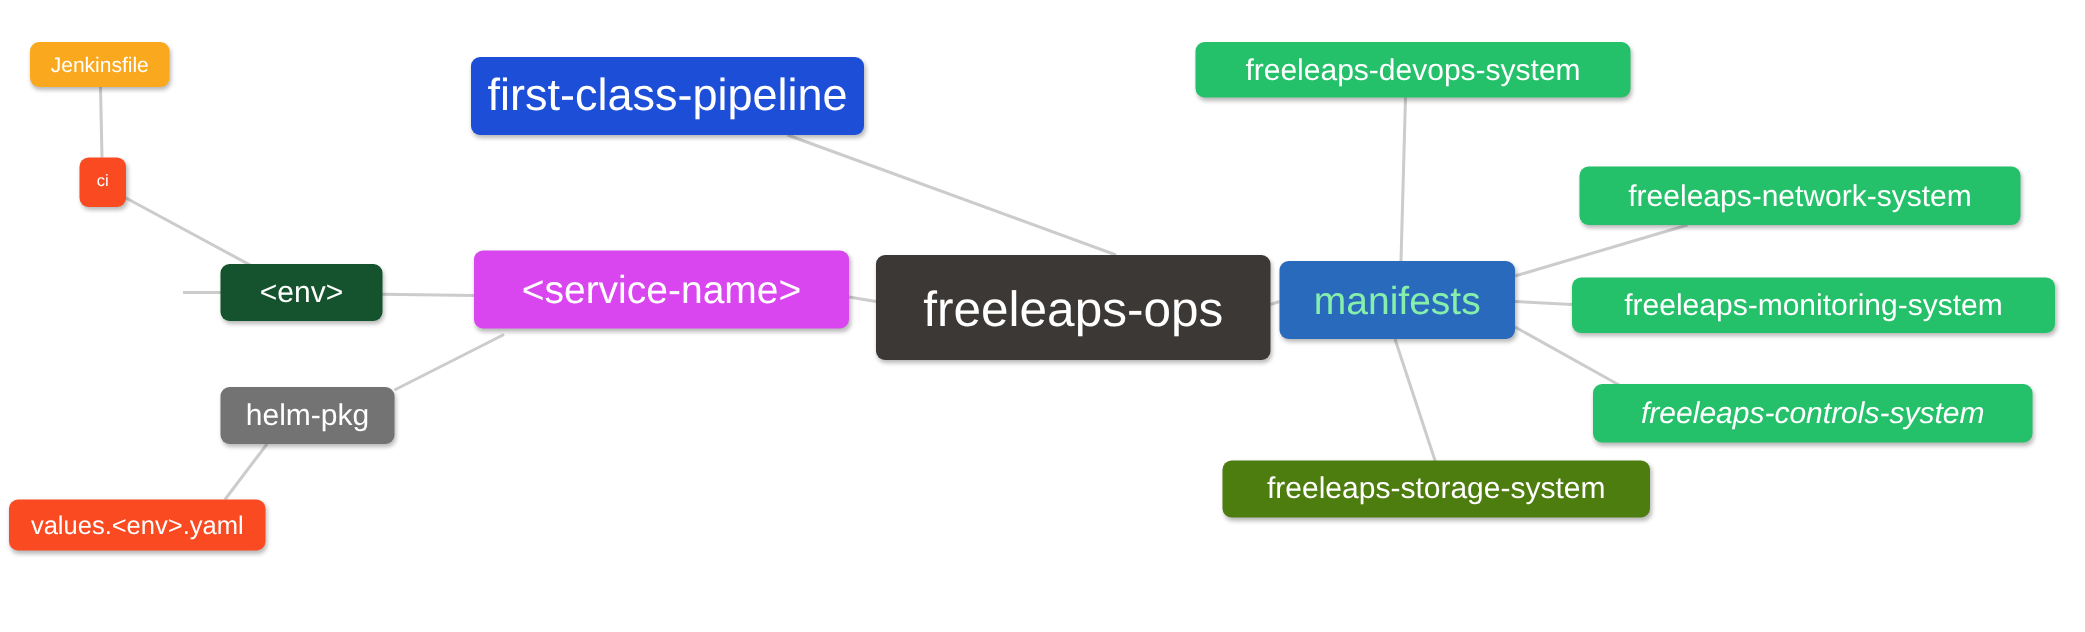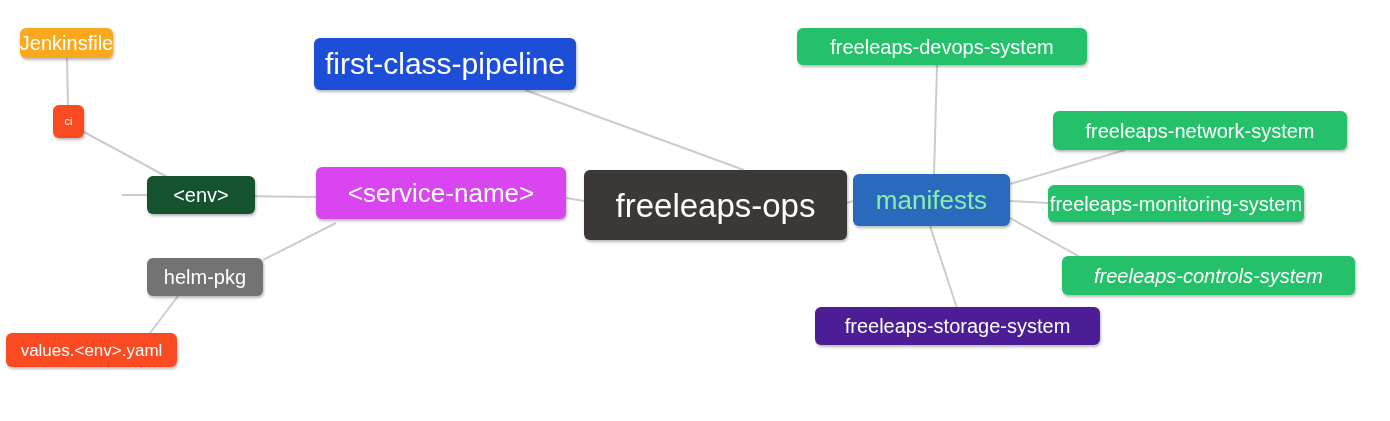--- a/index.html
+++ b/index.html
@@ -57,20 +57,20 @@
       <line x1="1010" y1="218" x2="1080" y2="257" stroke="#cccccc" stroke-width="2"></line>
       <line x1="930" y1="226" x2="957" y2="308" stroke="#cccccc" stroke-width="2"></line>
     </svg>
 <div class="node" style="left: 584px; top: 170px; width: 263px; height: 70px; background: rgb(59, 56, 54); color: rgb(255, 255, 255); font-size: 33px;">freeleaps-ops</div>
     <div class="node" style="left: 314px; top: 38px; width: 262px; height: 52px; background: #1d4ed8; color: rgb(255, 255, 255); font-size: 30px;">first-class-pipeline</div>
     <div class="node" style="left: 316px; top: 167px; width: 250px; height: 52px; background: #d946ef; color: rgb(255, 255, 255); font-size: 26px;">&lt;service-name&gt;</div>
     <div class="node" style="left: 853px; top: 174px; width: 157px; height: 52px; background: rgb(42, 106, 188); color: #86efac; font-size: 26px;">manifests</div>
     <div class="node" style="left: 147px; top: 176px; width: 108px; height: 38px; background: #14532d; color: rgb(255, 255, 255); font-size: 20px;">&lt;env&gt;</div>
     <div class="node" style="left: 147px; top: 258px; width: 116px; height: 38px; background: #737373; color: rgb(255, 255, 255); font-size: 20px;">helm-pkg</div>
     <div class="node" style="left: 53px; top: 105px; width: 31px; height: 33px; background: rgb(249, 74, 33); color: rgb(255, 255, 255); font-size: 11px;">ci</div>
-    <div class="node" style="left: 20px; top: 28px; width: 93px; height: 30px; background: rgb(250, 169, 30); color: rgb(255, 255, 255); font-size: 20px;">Jenkinsfile</div>
+    <div class="node" style="left: 20px; top: 28px; width: 93px; height: 30px; background: rgb(250, 169, 30); color: rgb(255, 255, 255); font-size: 14px;">Jenkinsfile</div>
     <div class="node" style="left: 6px; top: 333px; width: 171px; height: 34px; background: rgb(249, 74, 33); color: rgb(255, 255, 255); font-size: 17px;">values.&lt;env&gt;.yaml</div>
     <div class="node" style="left: 797px; top: 28px; width: 290px; height: 37px; background: rgb(36, 193, 106); color: rgb(255, 255, 255); font-size: 20px;">freeleaps-devops-system</div>
     <div class="node" style="left: 1053px; top: 111px; width: 294px; height: 39px; background: rgb(36, 193, 106); color: rgb(255, 255, 255); font-size: 20px;">freeleaps-network-system</div>
-    <div class="node" style="left: 1048px; top: 185px; width: 256px; height: 37px; background: rgb(36, 193, 106); color: rgb(255, 255, 255); font-size: 20px;">freeleaps-monitoring-system</div>
+    <div class="node" style="left: 1048px; top: 185px; width: 322px; height: 37px; background: rgb(36, 193, 106); color: rgb(255, 255, 255); font-size: 20px;">freeleaps-monitoring-system</div>
     <div class="node" style="left: 1062px; top: 256px; width: 293px; height: 39px; background: rgb(36, 193, 106); color: rgb(255, 255, 255); font-size: 20px; font-style: italic;">freeleaps-controls-system</div>
-    <div class="node" style="left: 815px; top: 307px; width: 285px; height: 38px; background: #4c1d95; color: rgb(255, 255, 255); font-size: 20px;">freeleaps-storage-system</div>
+    <div class="node" style="left: 815px; top: 307px; width: 285px; height: 38px; background: #4d7c0f; color: rgb(255, 255, 255); font-size: 20px;">freeleaps-storage-system</div>
   </div>
 
 </body></html>

